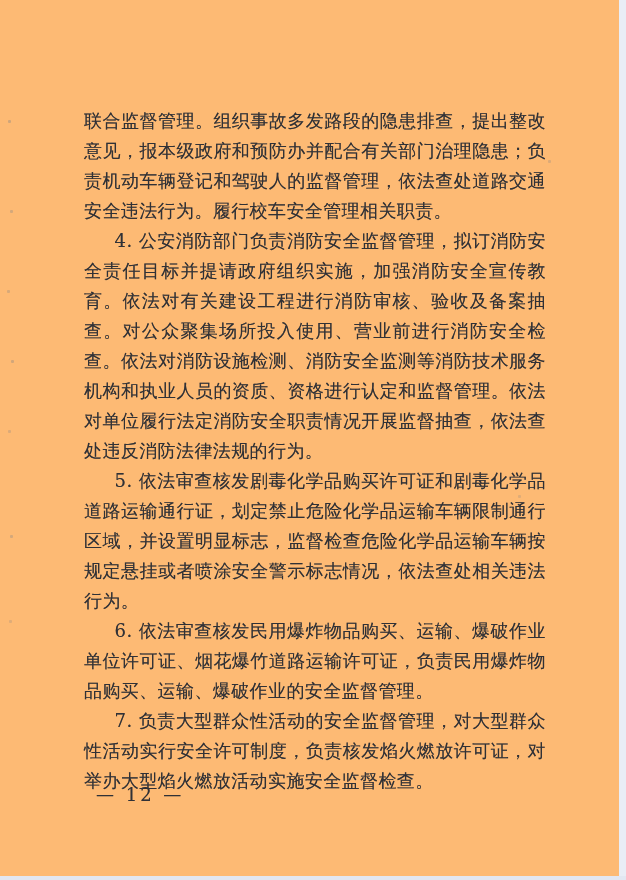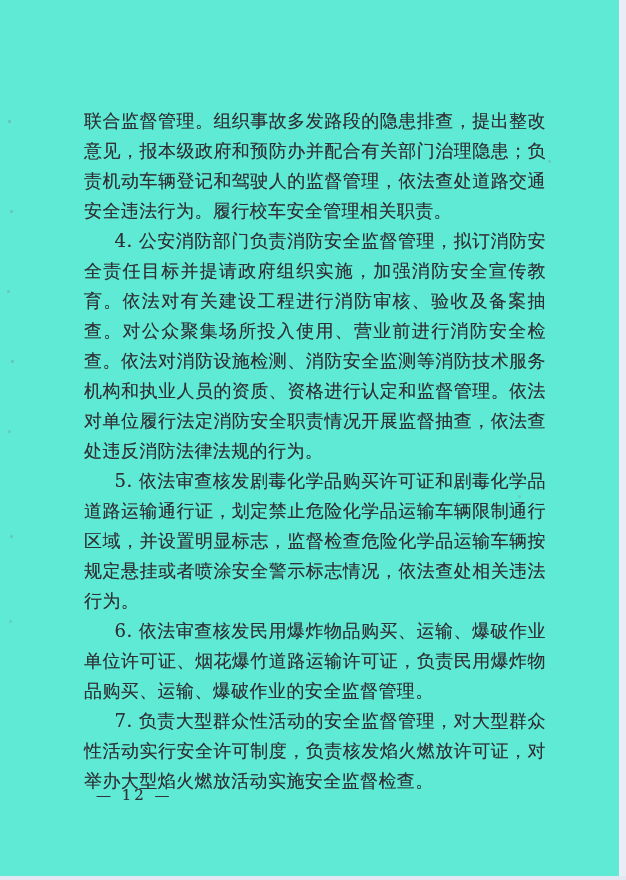--- a/index.html
+++ b/index.html
@@ -60,31 +60,31 @@
     margin: 0;
     word-break: break-all;
   }
   .text-block p.indent {
     text-indent: 1.7em;
   }
   .page-number {
     position: absolute;
     left: 96px;
     top: 786px;
-    font-size: 15px;
+    font-size: 18px;
     line-height: 18px;
     letter-spacing: 3px;
     text-shadow: 0 0 0.5px rgba(55,56,60,0.5);
     text-align: right;
   }
 </style>
 </head>
 <body>
 
-<div class="scan-page" style="background-color: #5eead4;">
+<div class="scan-page" style="background-color: #fdba74;">
 
   <div class="text-block" style="color: rgb(48, 49, 54);">
     <p>联合监督管理。组织事故多发路段的隐患排查，提出整改意见，报本级政府和预防办并配合有关部门治理隐患；负责机动车辆登记和驾驶人的监督管理，依法查处道路交通安全违法行为。履行校车安全管理相关职责。</p>
     <p class="indent">4. 公安消防部门负责消防安全监督管理，拟订消防安全责任目标并提请政府组织实施，加强消防安全宣传教育。依法对有关建设工程进行消防审核、验收及备案抽查。对公众聚集场所投入使用、营业前进行消防安全检查。依法对消防设施检测、消防安全监测等消防技术服务机构和执业人员的资质、资格进行认定和监督管理。依法对单位履行法定消防安全职责情况开展监督抽查，依法查处违反消防法律法规的行为。</p>
     <p class="indent">5. 依法审查核发剧毒化学品购买许可证和剧毒化学品道路运输通行证，划定禁止危险化学品运输车辆限制通行区域，并设置明显标志，监督检查危险化学品运输车辆按规定悬挂或者喷涂安全警示标志情况，依法查处相关违法行为。</p>
     <p class="indent">6. 依法审查核发民用爆炸物品购买、运输、爆破作业单位许可证、烟花爆竹道路运输许可证，负责民用爆炸物品购买、运输、爆破作业的安全监督管理。</p>
     <p class="indent">7. 负责大型群众性活动的安全监督管理，对大型群众性活动实行安全许可制度，负责核发焰火燃放许可证，对举办大型焰火燃放活动实施安全监督检查。</p>
   </div>
 
   <div class="page-number" style="color: rgb(48, 49, 54);">— 12 —</div>

